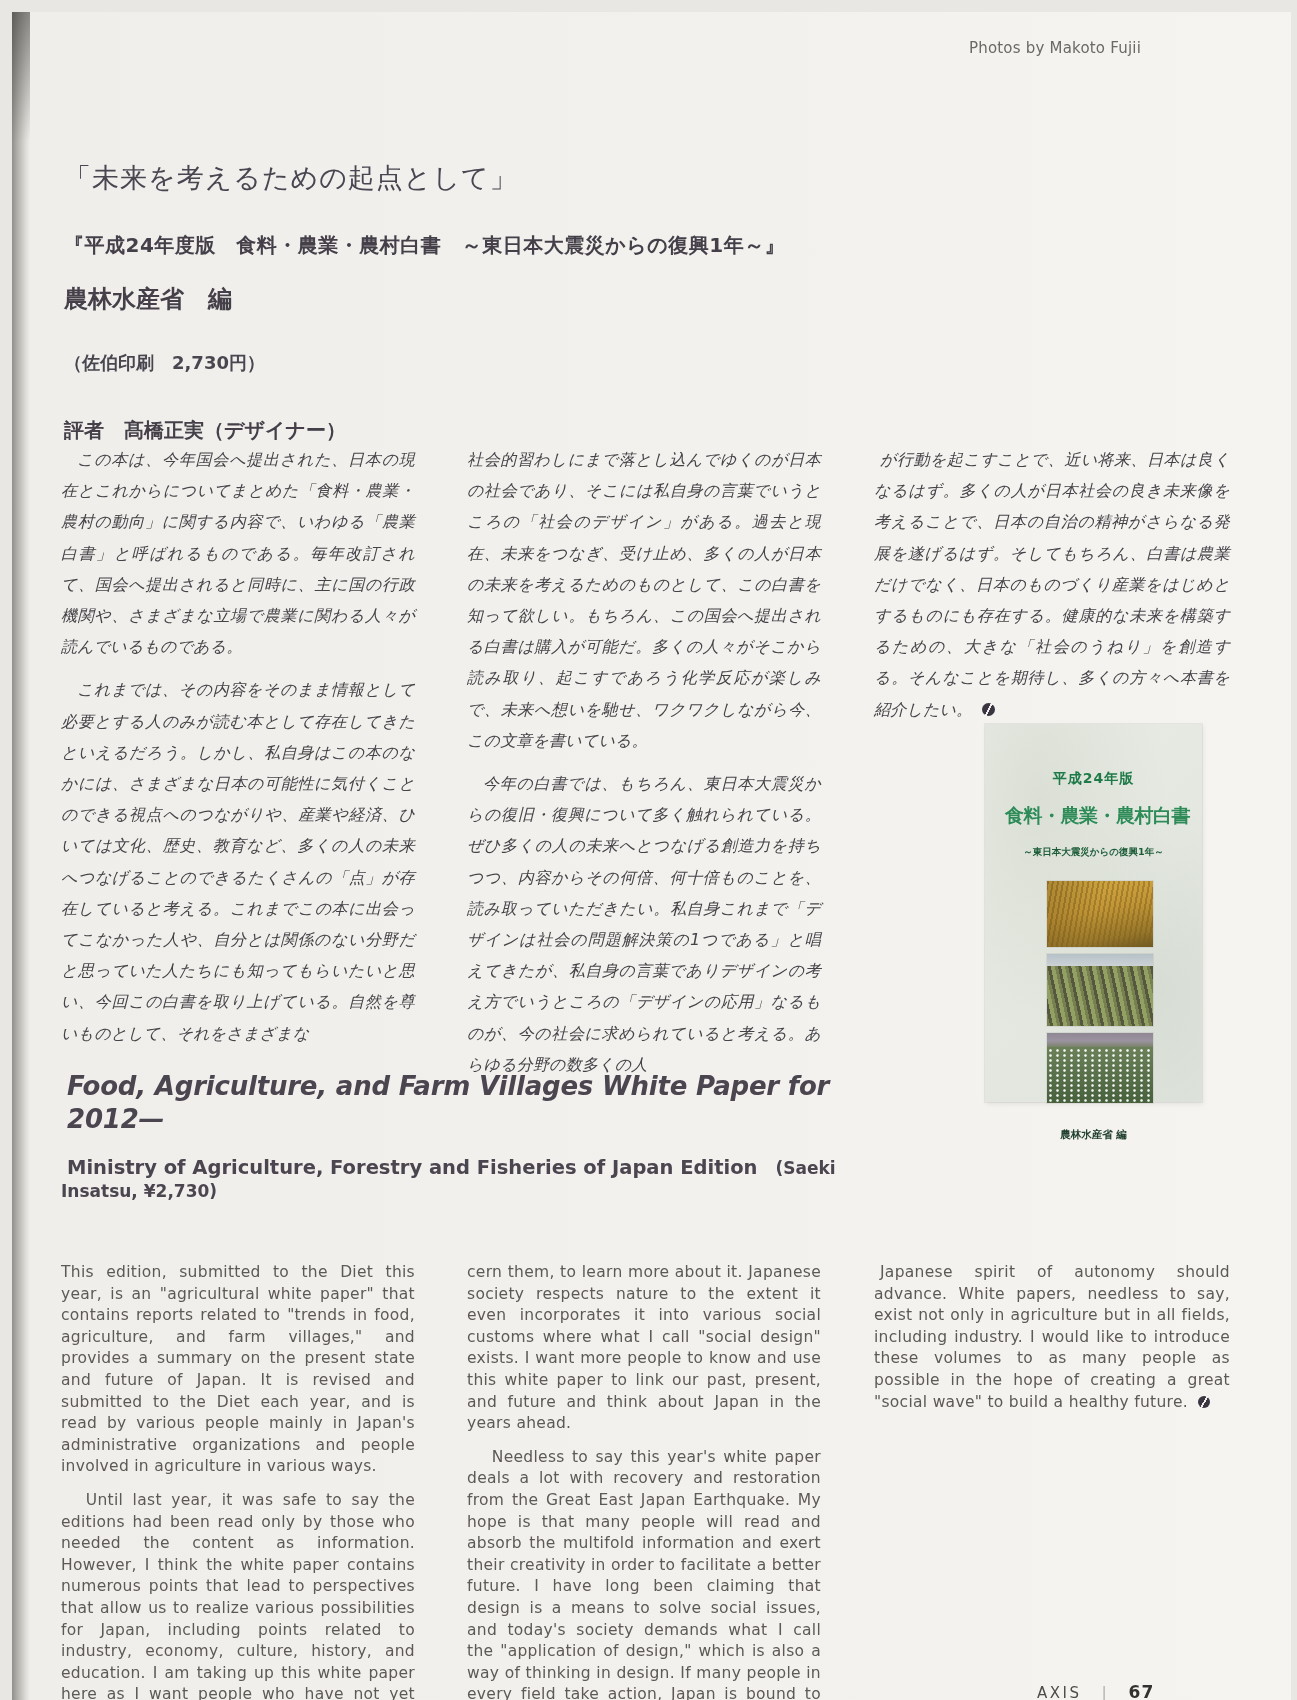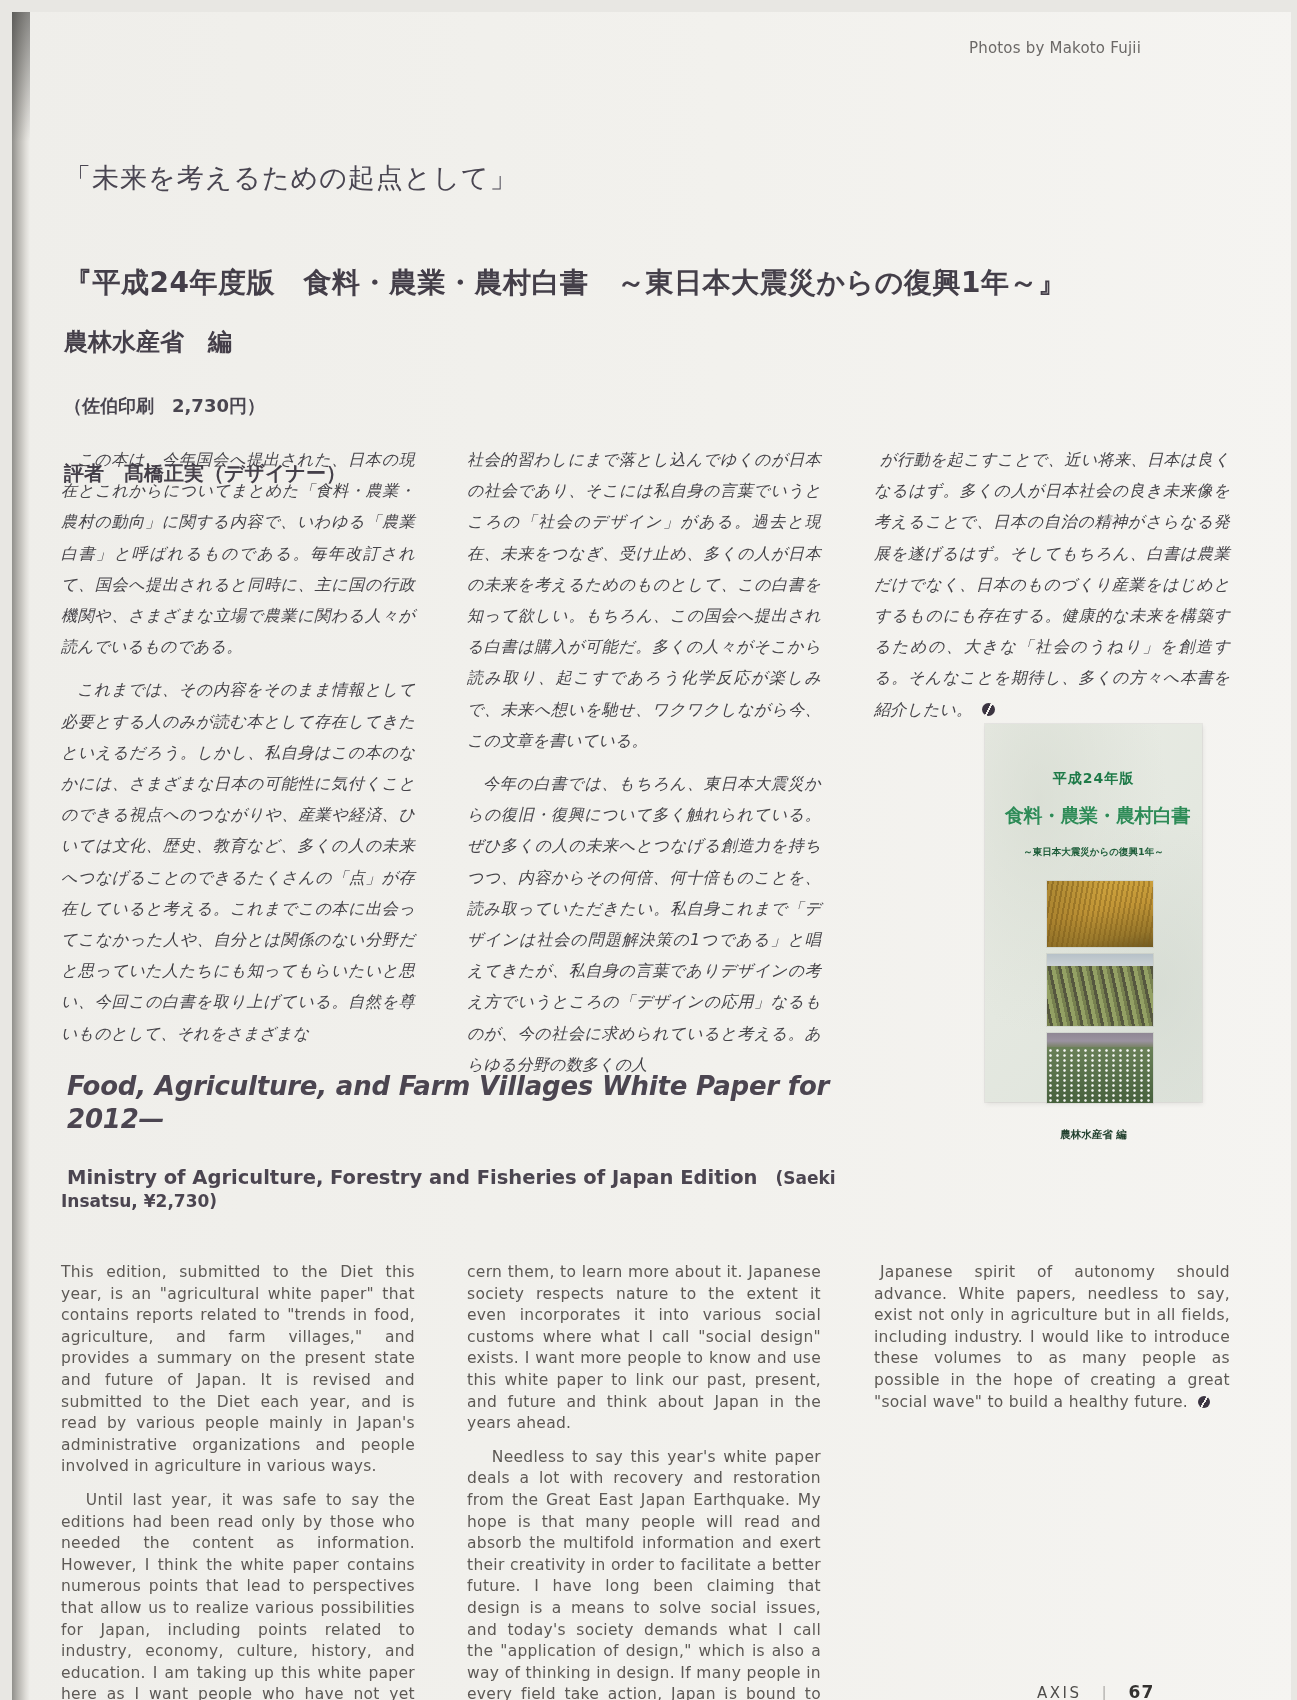--- a/index.html
+++ b/index.html
@@ -26,21 +26,21 @@
     position:absolute; left:0; bottom:0; width:100%; height:9px;
     background:linear-gradient(0deg,#97958f 0%,#c4c2bc 55%,rgba(196,194,188,0) 100%);
   }
   .photo-credit {
     position:absolute; top:21px; right:162px;
     font-size:15px; color:#6b6866; letter-spacing:.2px;
   }
   
   .jp-header { position:absolute; left:40px; top:136px; width:1100px; color:#45414a; }
   .jp-review-title { font-size:27px; font-weight:400; letter-spacing:1px; color:#494551; }
-  .jp-book-title  { margin-top:56px; font-size:28px; font-weight:700; letter-spacing:.5px; color:#443f49; }
+  .jp-book-title  { margin-top:24px; font-size:20px; font-weight:700; letter-spacing:.5px; color:#443f49; }
   .jp-editor      { margin-top:12px; font-size:24px; font-weight:700; color:#443f49; }
   .jp-pub-price   { margin-top:24px; font-size:18px; font-weight:700; color:#4a4650; }
   .jp-reviewer    { margin-top:30px; font-size:20px; font-weight:700; color:#443f49; }
   
   .jp-col {
     position:absolute; top:420px; width:378px;
     font-size:16px; line-height:31.2px; text-align:justify;
     color:#454348; letter-spacing:.2px;font-style:italic;
   }
   .jp-col p.indent { text-indent:1em; }
@@ -85,21 +85,21 @@
     background:
       linear-gradient(180deg,#8f8794 0,#9b93a0 8px,#7a8268 14px,rgba(0,0,0,0) 14px),
       radial-gradient(circle, rgba(255,255,255,.95) .8px, rgba(255,255,255,0) 1.7px),
       linear-gradient(180deg,#6f855c 10%,#47613d 100%);
     background-size:auto, 7px 5px, auto;
   }
   .cover-editor { margin-top:6px; text-align:center; font-size:10.5px; font-weight:700; color:#22402e; }
   
   .en-header { position:absolute; left:37px; top:1040px; width:820px; color:#4b4550; }
   .en-title { font-size:26px; font-weight:700; font-style:italic; line-height:33px; letter-spacing:-.2px; }
-  .en-edition { margin-top:12px; font-size:19.5px; font-weight:700; color:#4b4550; }
+  .en-edition { margin-top:2px; font-size:19.5px; font-weight:700; color:#4b4550; }
   .en-edition .paren { font-size:17px; }
   .en-edition .bold-part { margin-right:6px; }
   .en-sub { position:absolute; left:37px; top:1150px; width:700px; color:#4a4847; }
   .en-subtitle { font-size:23px; font-weight:300; letter-spacing:.3px; color:#434140; }
   .en-byline   { margin-top:8px; font-size:17px; font-weight:400; color:#4a4847; }
   
   .en-col {
     position:absolute; top:1238px; width:378px;
     font-size:15.5px; line-height:21.6px; text-align:justify;
     color:#5d5955; letter-spacing:.3px;

